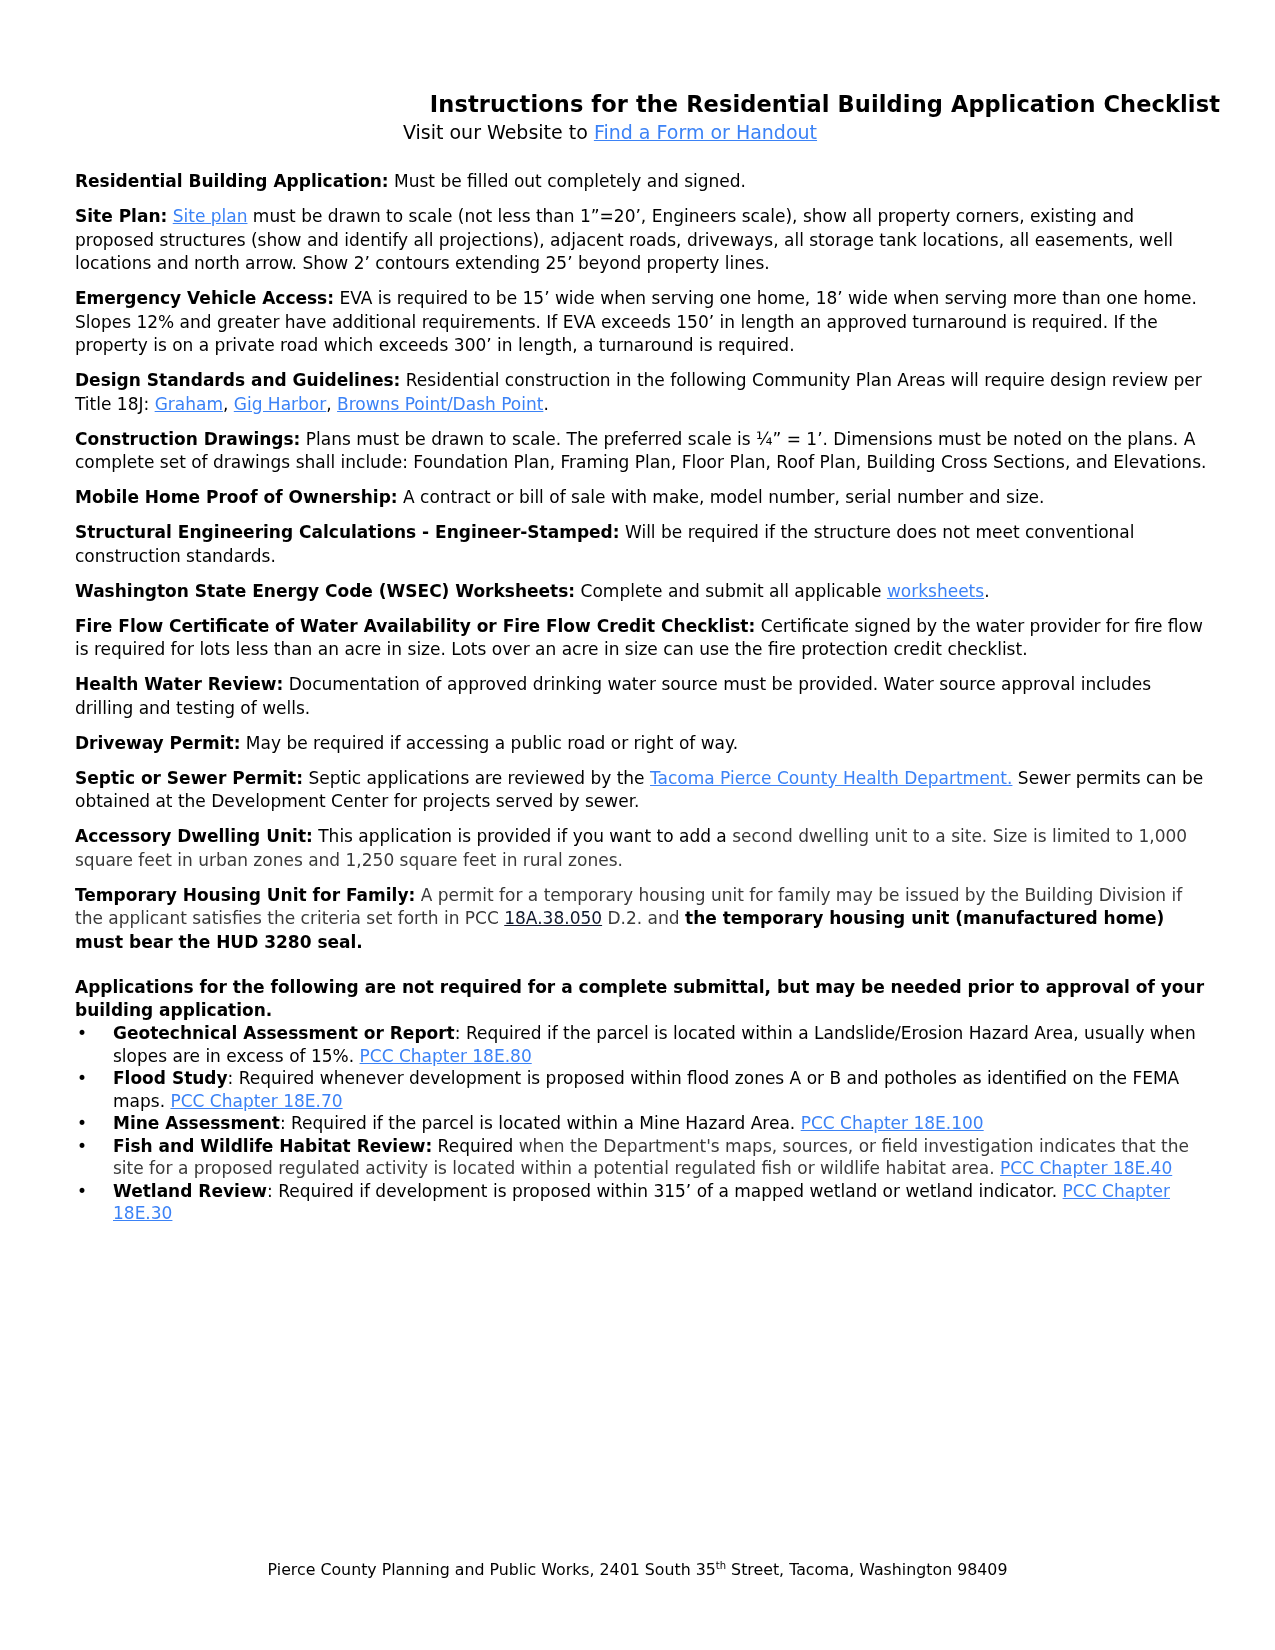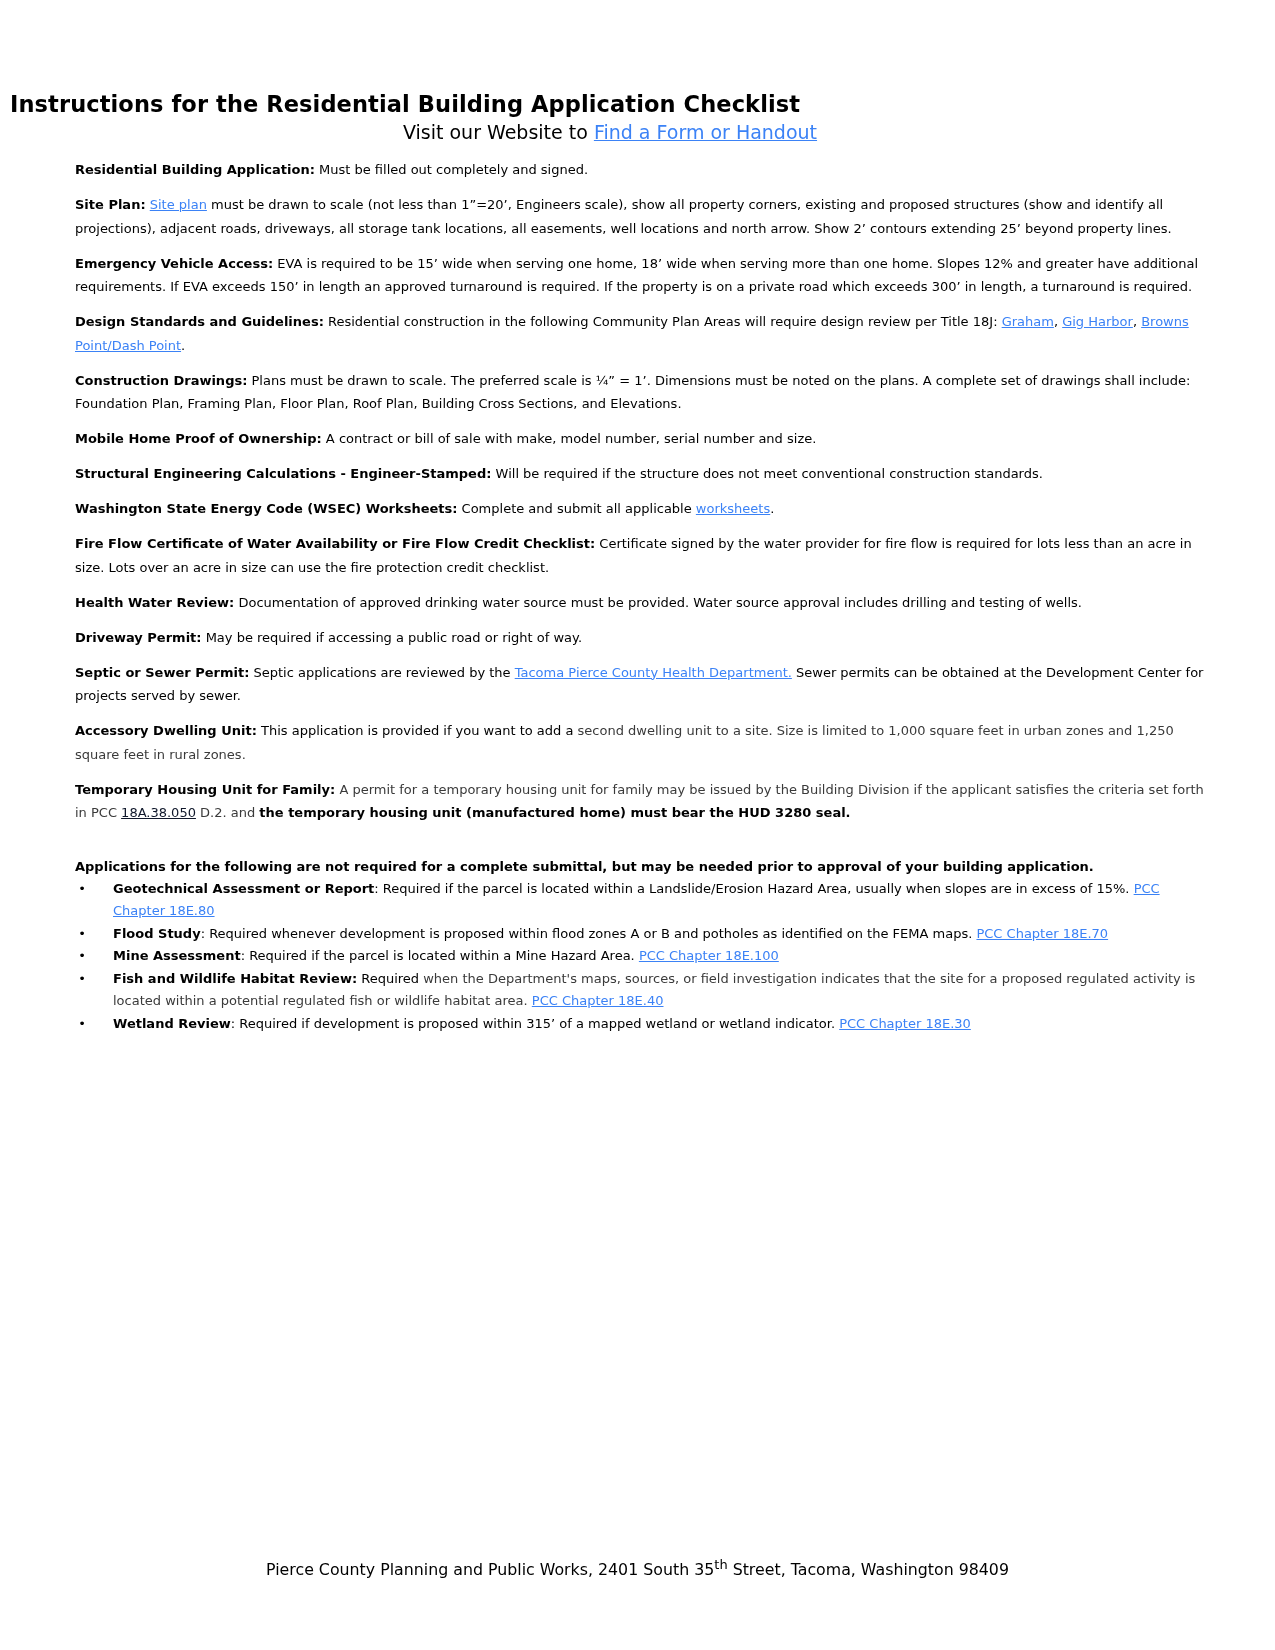--- a/index.html
+++ b/index.html
@@ -1,38 +1,38 @@
 <!DOCTYPE html>
 <html><head>
 <meta charset="utf-8">
 <style>
   html, body { margin: 0; padding: 0; background: #ffffff; }
   body { width: 1275px; height: 1650px; position: relative; overflow: hidden;
          font-family: "DejaVu Sans", sans-serif; color: #000; }
   .page { position: absolute; left: 0; top: 0; width: 1275px; height: 1650px; }
-  .title { position: absolute; top: 91px; left: 0; width: 1220px; text-align: left;
-           font-size: 22.5px; font-weight: bold; letter-spacing: 0.1px; margin-left: 10px; }
+  .title { position: absolute; top: 91px; left: 0; width: 1220px; text-align: right;
+           font-size: 22.5px; font-weight: bold; letter-spacing: 0.1px; }
   .subtitle { position: absolute; top: 121px; left: 0; width: 1220px; text-align: center;
               font-size: 19px; }
   a, .link { color: #3b82f6; text-decoration: underline; cursor: pointer; }
   .link.dark { color: #0f172a; }
-  .body { position: absolute; left: 75px; top: 158px; width: 1135px; font-size: 13px; line-height: 23.5px; }
+  .body { position: absolute; left: 75px; top: 170px; width: 1135px; font-size: 17px; line-height: 23.5px; }
   .para { margin: 0 0 11.5px 0; }
   .para b { font-weight: bold; }
   .grey { color: #3a3a3a; }
-  .section-head { font-weight: bold; margin-top: 30px; line-height: 23px; }
+  .section-head { font-weight: bold; margin-top: 22px; line-height: 23px; }
   ul.bullets { list-style: none; margin: 0; padding: 0; line-height: 22.5px; }
   ul.bullets li { position: relative; padding-left: 38px; }
   ul.bullets li .bullet { position: absolute; left: 0; top: 0; width: 14px; text-align: center; }
   .footer { position: absolute; left: 0; top: 1560px; width: 1275px; font-size: 15.8px; line-height: 20px; }
   .footer .addr { text-align: center; width: 1275px; }
   .footer .line2 { position: relative; height: 20px; }
   .footer .url { position: absolute; left: 352px; }
   .footer .rev { position: absolute; left: 752px; }
-  sup { font-size: 13px; vertical-align: super; line-height: 0; }
+  sup { font-size: 10px; vertical-align: super; line-height: 0; }
 </style>
 </head>
 <body>
 
 <div class="page">
 
   <div class="title">Instructions for the Residential Building Application Checklist</div>
   <div class="subtitle">
     <span>Visit our Website to </span><a>Find a Form or Handout</a>
   </div>

